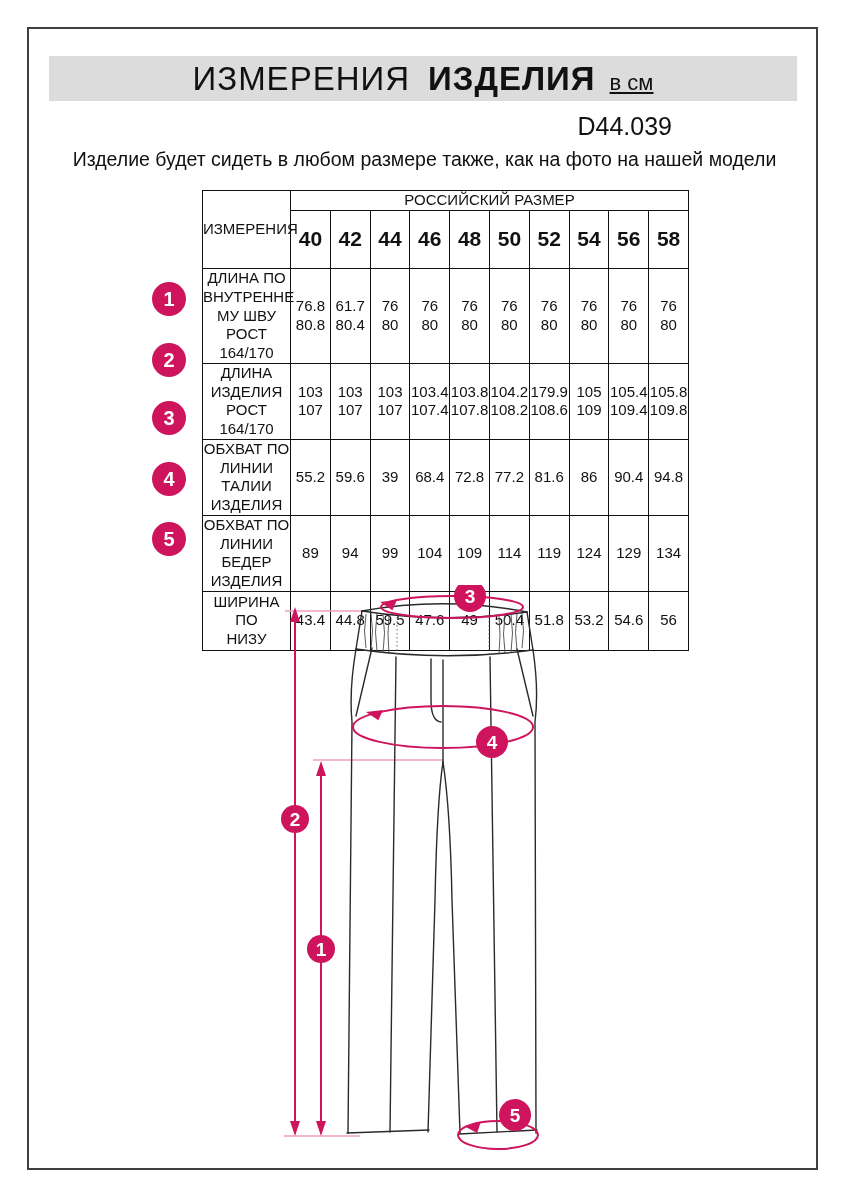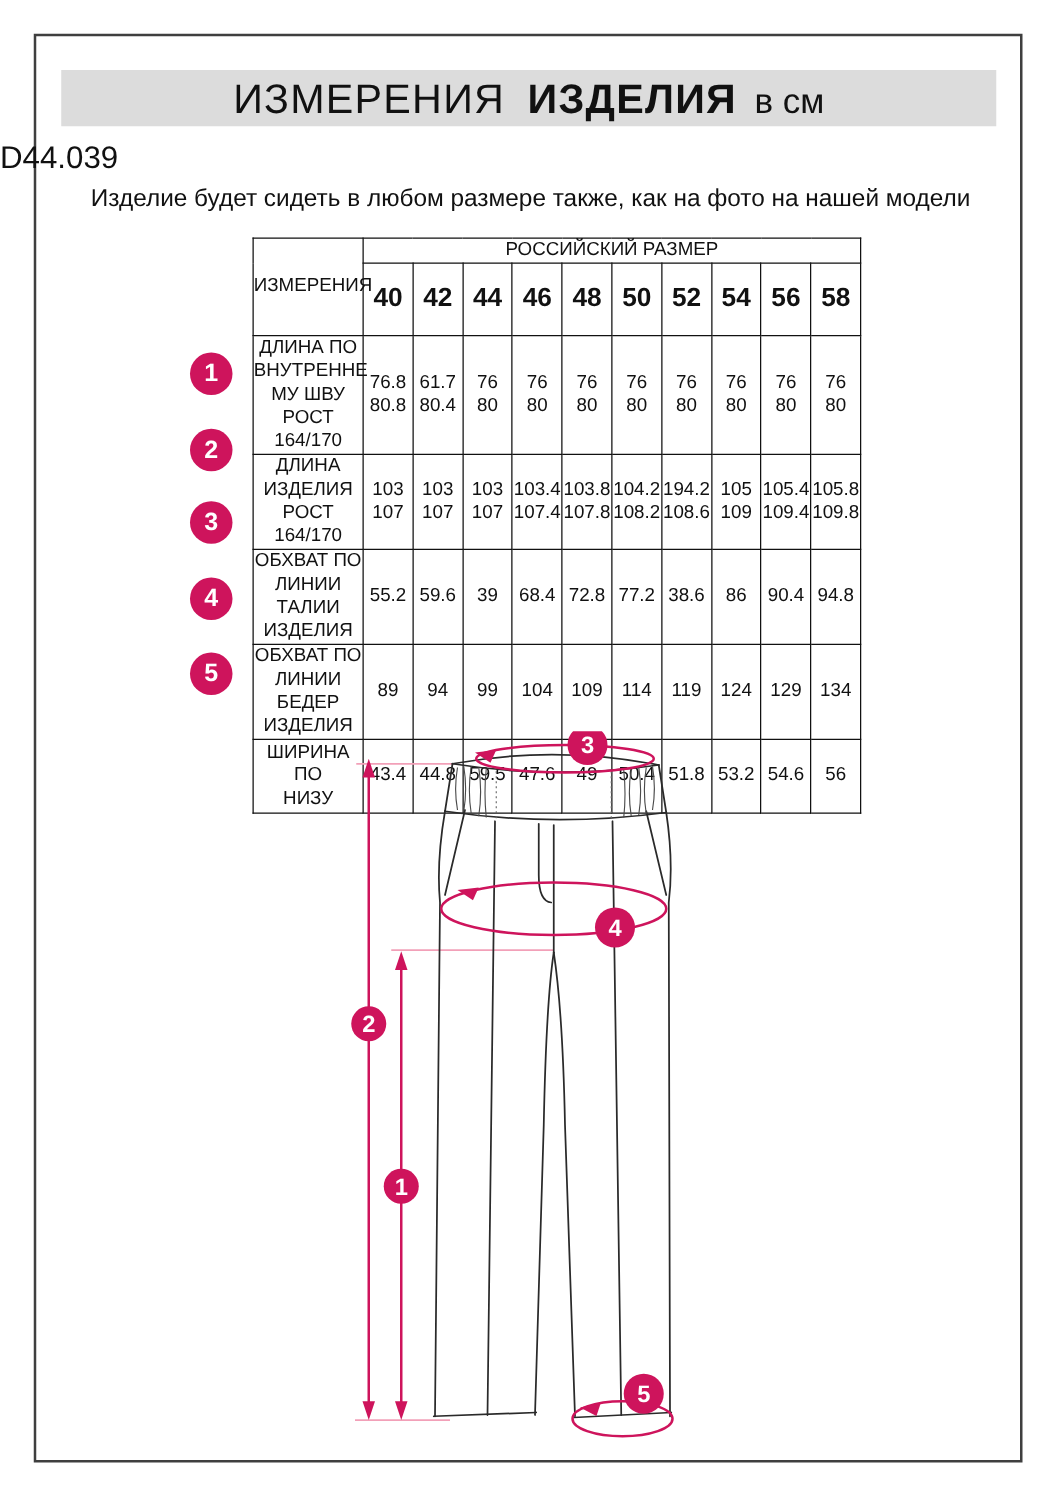--- a/index.html
+++ b/index.html
@@ -4,22 +4,22 @@
 <style>
   html,body{margin:0;padding:0;background:#fff;}
   .page{position:relative;width:849px;height:1200px;background:#fff;
         font-family:"Liberation Sans",sans-serif;color:#111;overflow:hidden;}
   .frame{position:absolute;left:27px;top:27px;width:791px;height:1143px;
          border:2px solid #3f3f3f;box-sizing:border-box;}
   .title-band{position:absolute;left:49px;top:56px;width:748px;height:45px;
               background:#DCDCDC;text-align:center;line-height:45px;white-space:nowrap;}
   .title-band .w1{font-size:33px;letter-spacing:1px;}
   .title-band .w2{font-size:33px;font-weight:bold;letter-spacing:1px;margin-left:18px;}
-  .title-band .units{font-size:28px;margin-left:14px;}
-  .code{position:absolute;left:0;top:112px;width:672px;text-align:left;font-size:25px;}
+  .title-band .units{font-size:22px;margin-left:14px;text-decoration:underline;}
+  .code{position:absolute;left:0;top:112px;width:672px;text-align:right;font-size:25px;}
   .subtitle{position:absolute;left:0;top:148px;width:849px;text-align:center;font-size:19.5px;}
   table.size-table{position:absolute;left:202px;top:190px;width:486px;
                    border-collapse:collapse;table-layout:fixed;}
   table.size-table td{border:1px solid #111;text-align:center;vertical-align:middle;
                       white-space:pre-line;padding:0;font-size:15px;line-height:1.25;}
   td.corner{font-size:13.5px;}
   td.ruhdr{font-size:13.5px;height:19px;}
   tr.sizes td{font-size:21px;font-weight:bold;height:57px;margin-left:24px;}
   td.rowlabel{font-size:12.5px;line-height:1.2;}
   tr.r1 td{height:66px;} tr.r2 td{height:56px;} tr.r3 td{height:61px;}
@@ -115,41 +115,41 @@
       <td>103
 107</td>
       <td>103
 107</td>
       <td>103.4
 107.4</td>
       <td>103.8
 107.8</td>
       <td>104.2
 108.2</td>
-      <td>194.2
+      <td>179.9
 108.6</td>
       <td>105
 109</td>
       <td>105.4
 109.4</td>
       <td>105.8
 109.8</td>
     </tr>
     <tr class="r3">
       <td class="rowlabel">ОБХВАТ ПО
 ЛИНИИ
 ТАЛИИ
 ИЗДЕЛИЯ</td>
       <td>55.2</td>
       <td>59.6</td>
       <td>39</td>
       <td>68.4</td>
       <td>72.8</td>
       <td>77.2</td>
-      <td>38.6</td>
+      <td>81.6</td>
       <td>86</td>
       <td>90.4</td>
       <td>94.8</td>
     </tr>
     <tr class="r4">
       <td class="rowlabel">ОБХВАТ ПО
 ЛИНИИ
 БЕДЕР
 ИЗДЕЛИЯ</td>
       <td>89</td>

